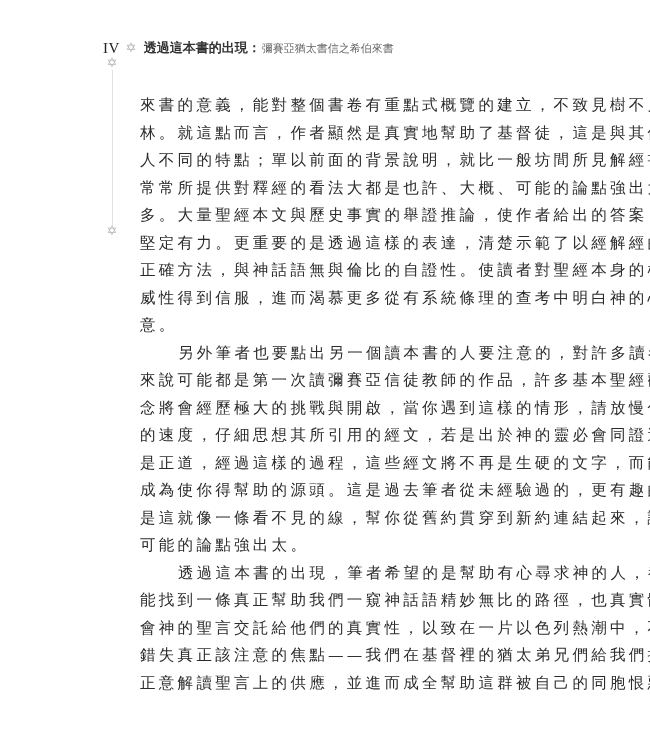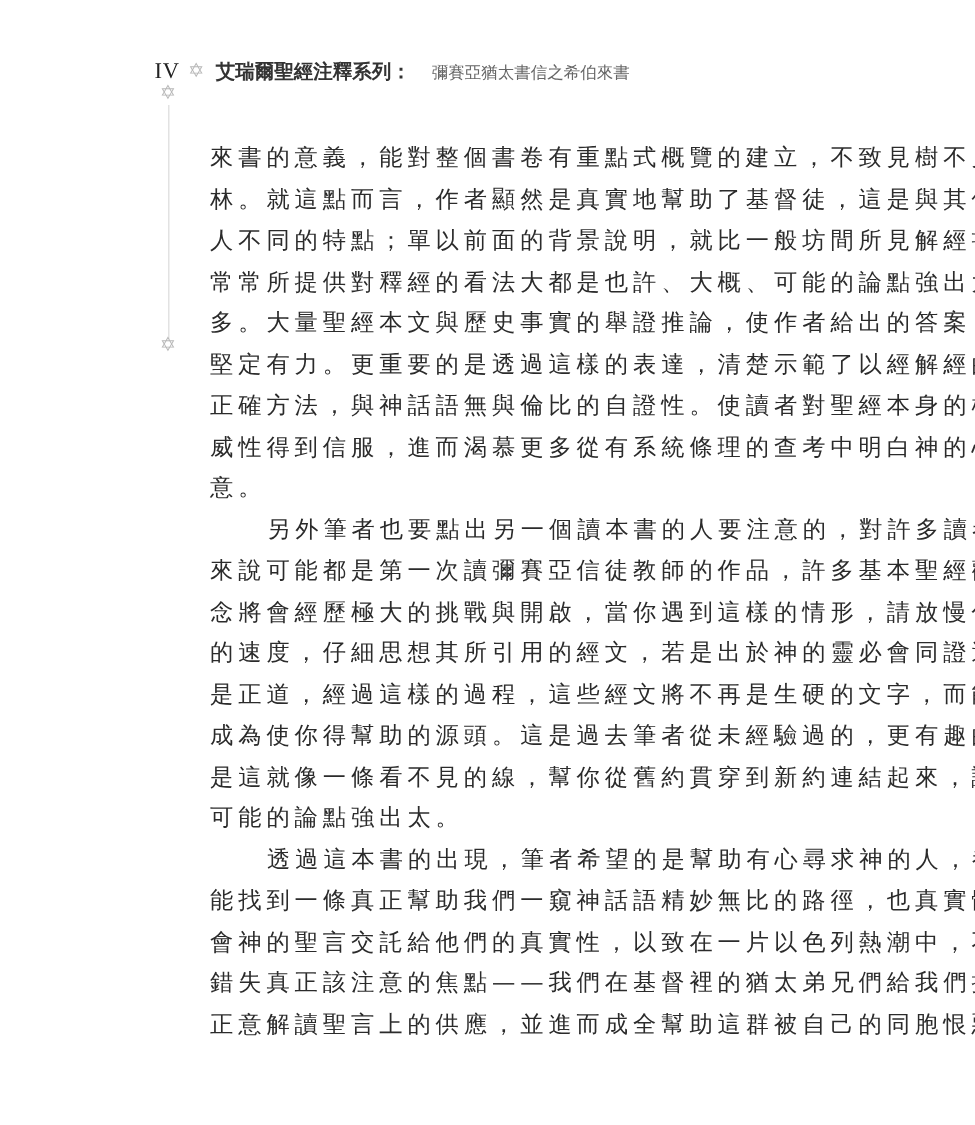--- a/index.html
+++ b/index.html
@@ -3,35 +3,35 @@
   <meta charset="utf-8">
   <style>
     html, body { margin: 0; padding: 0; background: #ffffff; }
     body { width: 650px; height: 750px; position: relative; overflow: hidden;
            font-family: "DejaVu Serif", "Liberation Serif", serif; color: #2a2a2a; }
     .header { position: absolute; left: 103px; top: 38px; height: 20px; display: flex;
               align-items: center; white-space: nowrap; }
     .page-num { font-family: "Liberation Serif", "DejaVu Serif", serif; font-size: 15px; color: #222; margin-right: 4px; letter-spacing: 0.5px; }
     .star { display: inline-block; width: 14px; height: 14px; color: #b8b8b8; font-size: 13px; line-height: 14px; text-align: center; }
     .series { font-family: "DejaVu Sans", "Liberation Sans", sans-serif; font-weight: bold; font-size: 13px; color: #333; margin-left: 6px; }
-    .subtitle { font-family: "DejaVu Sans", "Liberation Sans", sans-serif; font-size: 11px; color: #666; margin-left: 14px; }
+    .subtitle { font-family: "DejaVu Sans", "Liberation Sans", sans-serif; font-size: 11px; color: #666; margin-left: 1px; }
     .vline { position: absolute; left: 112px; top: 70px; width: 1px; height: 156px; background: #e2e2e2; }
     .star-top { position: absolute; left: 105px; top: 56px; }
     .star-bot { position: absolute; left: 105px; top: 224px; }
     .body-text { position: absolute; left: 140px; top: 92px; width: 385px; }
     .line { height: 27.5px; line-height: 27.5px; font-size: 15.5px; letter-spacing: 3.3px; white-space: nowrap; color: #2b2b2b; }
     .indent { padding-left: 38px; }
   </style>
 </head>
 <body>
 
 <div class="header">
   <span class="page-num">IV</span>
   <span class="star">✡</span>
-  <span class="series">艾瑞爾聖經注釋系列：</span>
+  <span class="series">透過這本書的出現：</span>
   <span class="subtitle">彌賽亞猶太書信之希伯來書</span>
 </div>
 
 <span class="star star-top">✡</span>
 <div class="vline"></div>
 <span class="star star-bot">✡</span>
 
 <div class="body-text" id="body-text">
     <div class="line">來書的意義，能對整個書卷有重點式概覽的建立，不致見樹不見</div>
     <div class="line">林。就這點而言，作者顯然是真實地幫助了基督徒，這是與其他</div>

